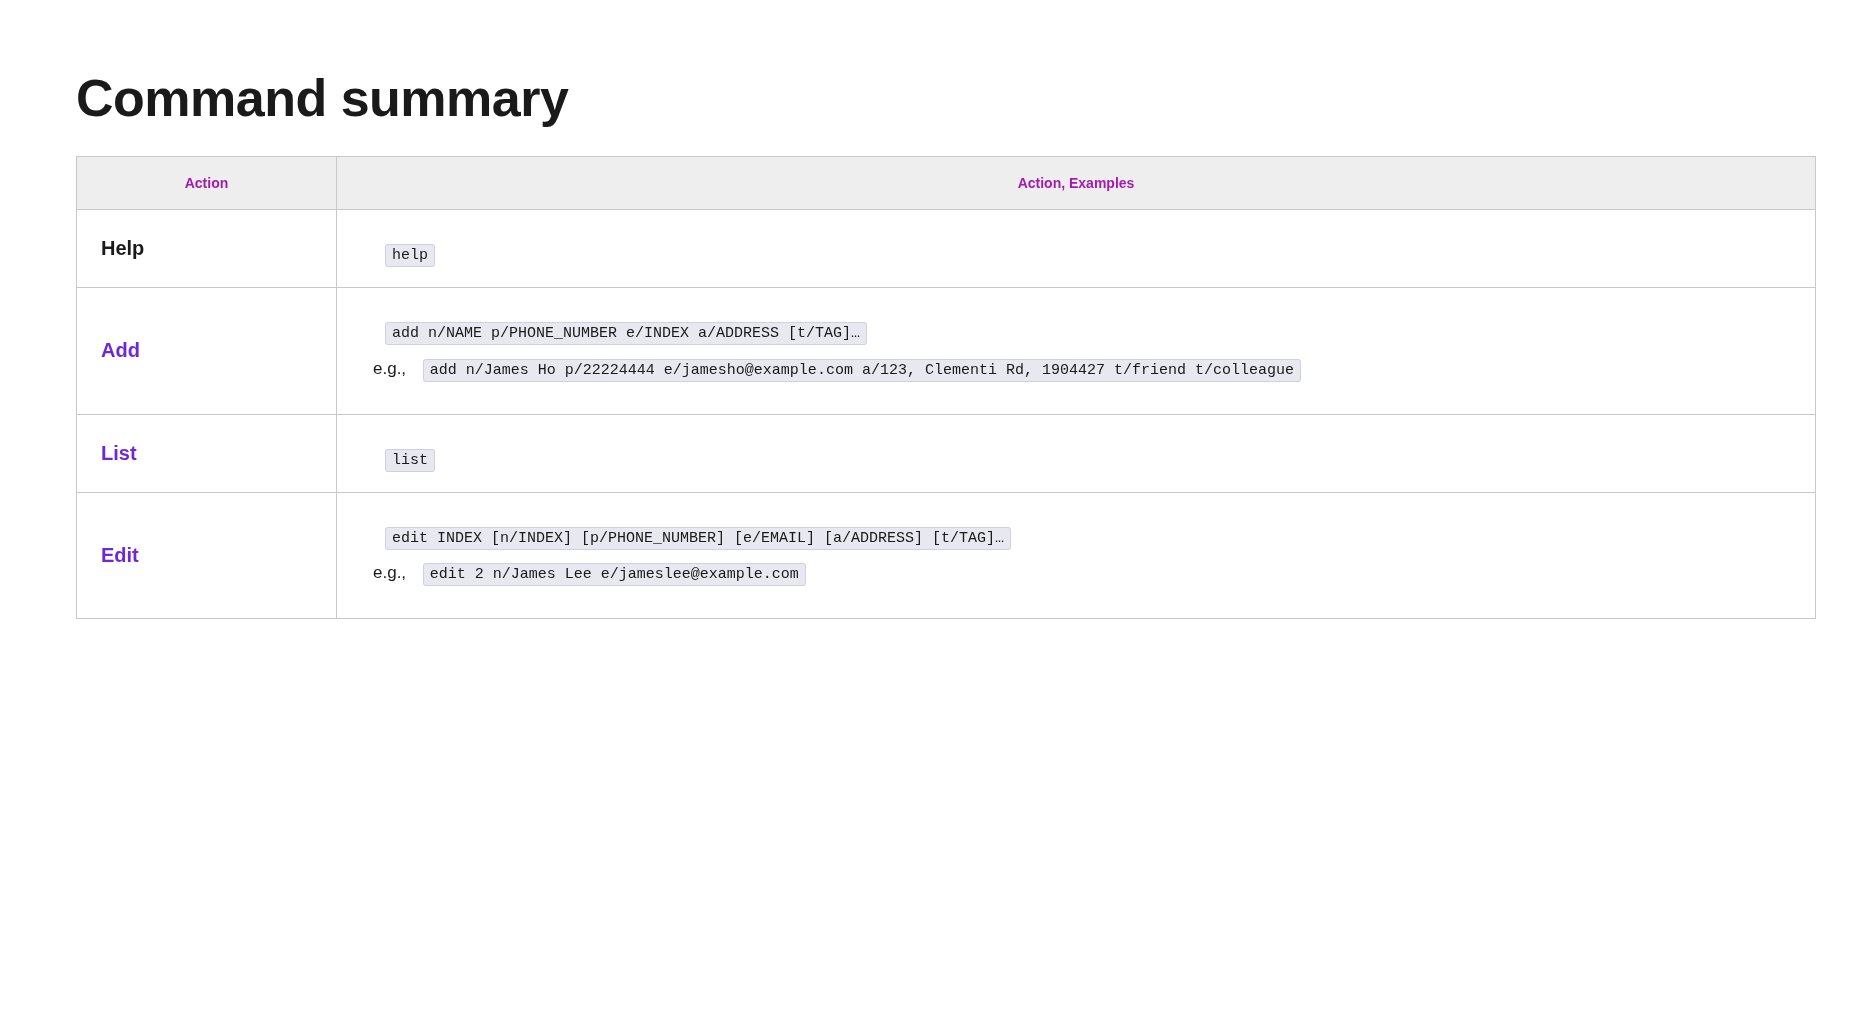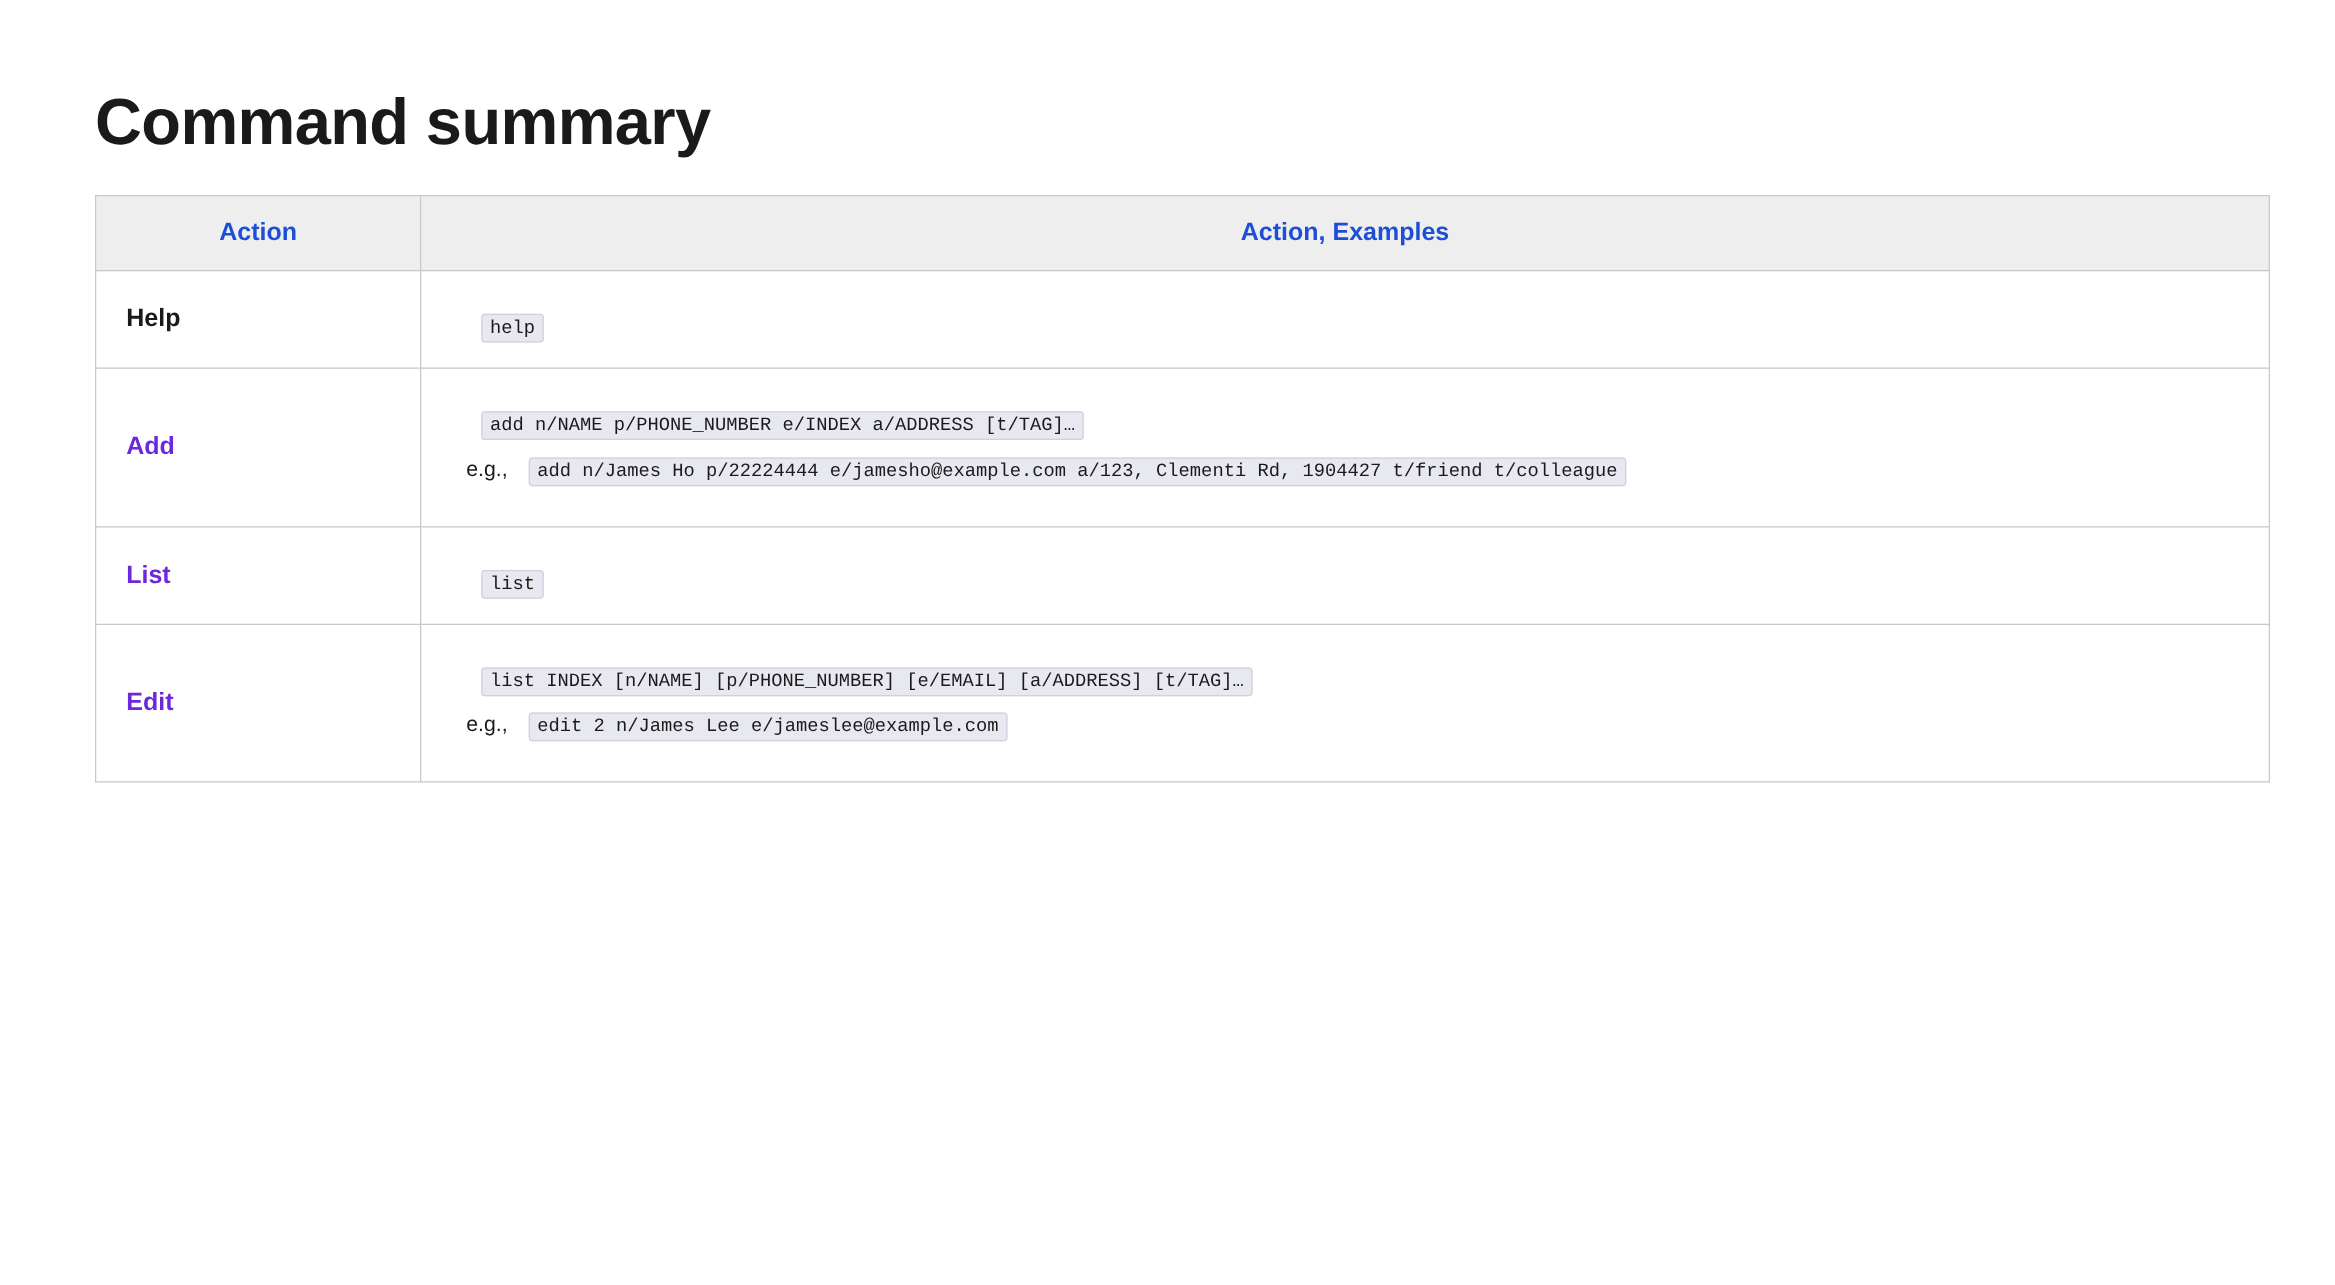--- a/index.html
+++ b/index.html
@@ -31,22 +31,22 @@
 
     th, td {
       border: 1px solid #c8c8c8;
       padding: 18px 24px;
       vertical-align: top;
     }
 
     thead th {
       background-color: #eeeeee;
       font-weight: 700;
-      font-size: 20px;
-      color: #1d4ed8;
+      font-size: 14px;
+      color: #a21caf;
     }
 
     td.action-col {
       width: 260px;
       font-size: 20px;
       font-weight: 700;
       vertical-align: middle;
     }
 
     td.action-col.link {
@@ -115,18 +115,18 @@
       </tr>
       <tr>
         <td class="action-col link">List</td>
         <td class="format-col">
           <span class="format-line"><code class="inline-code">list</code></span>
         </td>
       </tr>
       <tr>
         <td class="action-col link">Edit</td>
         <td class="format-col">
-          <span class="format-line"><code class="inline-code">list INDEX [n/NAME] [p/PHONE_NUMBER] [e/EMAIL] [a/ADDRESS] [t/TAG]…</code></span>
+          <span class="format-line"><code class="inline-code">edit INDEX [n/INDEX] [p/PHONE_NUMBER] [e/EMAIL] [a/ADDRESS] [t/TAG]…</code></span>
           <span class="example-line">e.g., <code class="inline-code">edit 2 n/James Lee e/jameslee@example.com</code></span>
         </td>
       </tr>
     </tbody>
 </table>
 
 </body></html>

